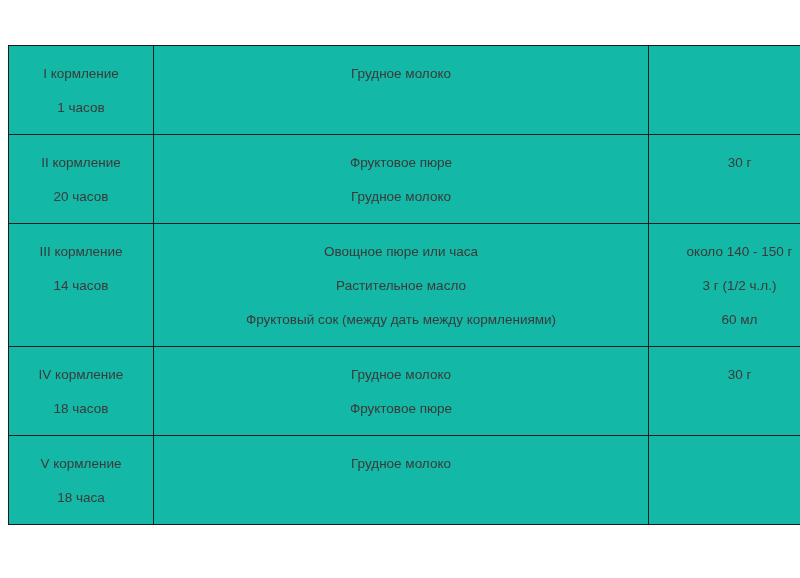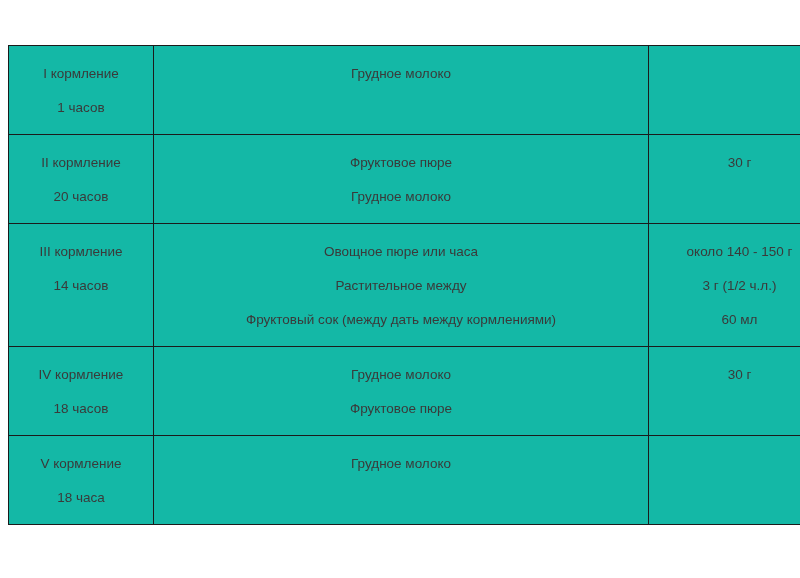--- a/index.html
+++ b/index.html
@@ -74,21 +74,21 @@
               <div class="cell-line">30 г</div>
             </td>
           </tr>
           <tr>
             <td class="col-feeding">
               <div class="cell-line">III кормление</div>
               <div class="cell-line">14 часов</div>
             </td>
             <td class="col-food">
               <div class="cell-line">Овощное пюре или часа</div>
-              <div class="cell-line">Растительное между</div>
+              <div class="cell-line">Растительное масло</div>
               <div class="cell-line">Фруктовый сок (между дать между кормлениями)</div>
             </td>
             <td class="col-amount">
               <div class="cell-line">около 140 - 150 г</div>
               <div class="cell-line">3 г (1/2 ч.л.)</div>
               <div class="cell-line">60 мл</div>
             </td>
           </tr>
           <tr>
             <td class="col-feeding">

